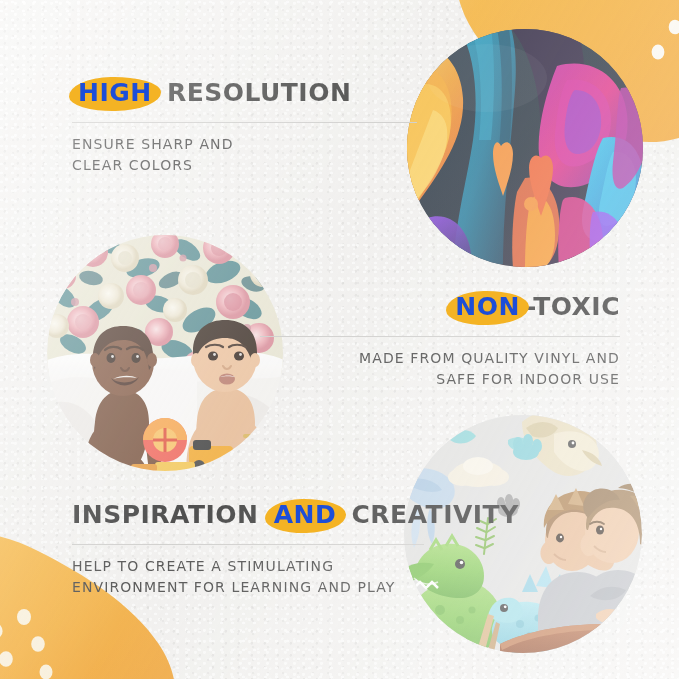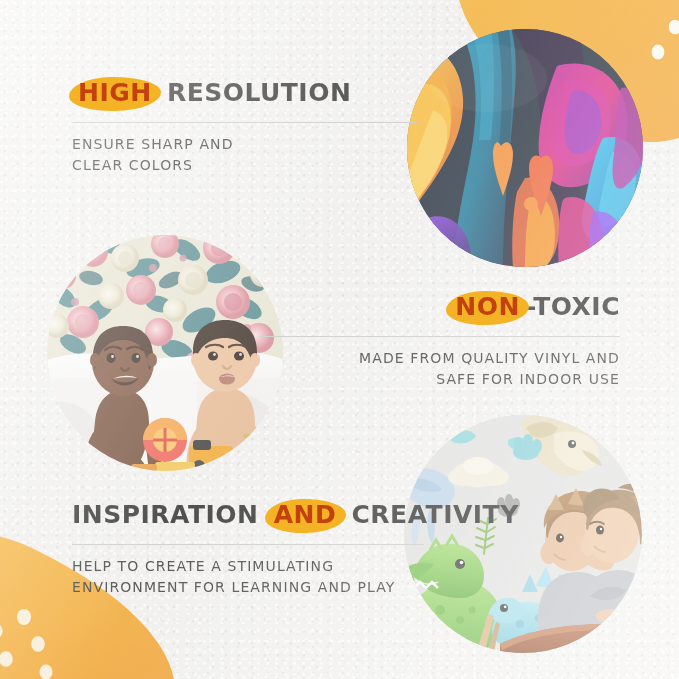--- a/index.html
+++ b/index.html
@@ -62,21 +62,21 @@
     font-weight: 700;
     letter-spacing: .5px;
     color: #1b1b1b;
     line-height: 1.1;
     white-space: nowrap;
   }
   .heading .hl {
     position: relative;
     display: inline-block;
     padding: 1px 6px 2px 6px;
-    color: #c2410c;
+    color: #1d4ed8;
     z-index: 1;
   }
   .heading .hl::before {
     content: "";
     position: absolute;
     left: -3px; right: -3px; top: -1px; bottom: -2px;
     background: #f4b324;
     border-radius: 46% 54% 50% 50% / 55% 48% 52% 45%;
     z-index: -1;
     transform: rotate(-1.2deg);

